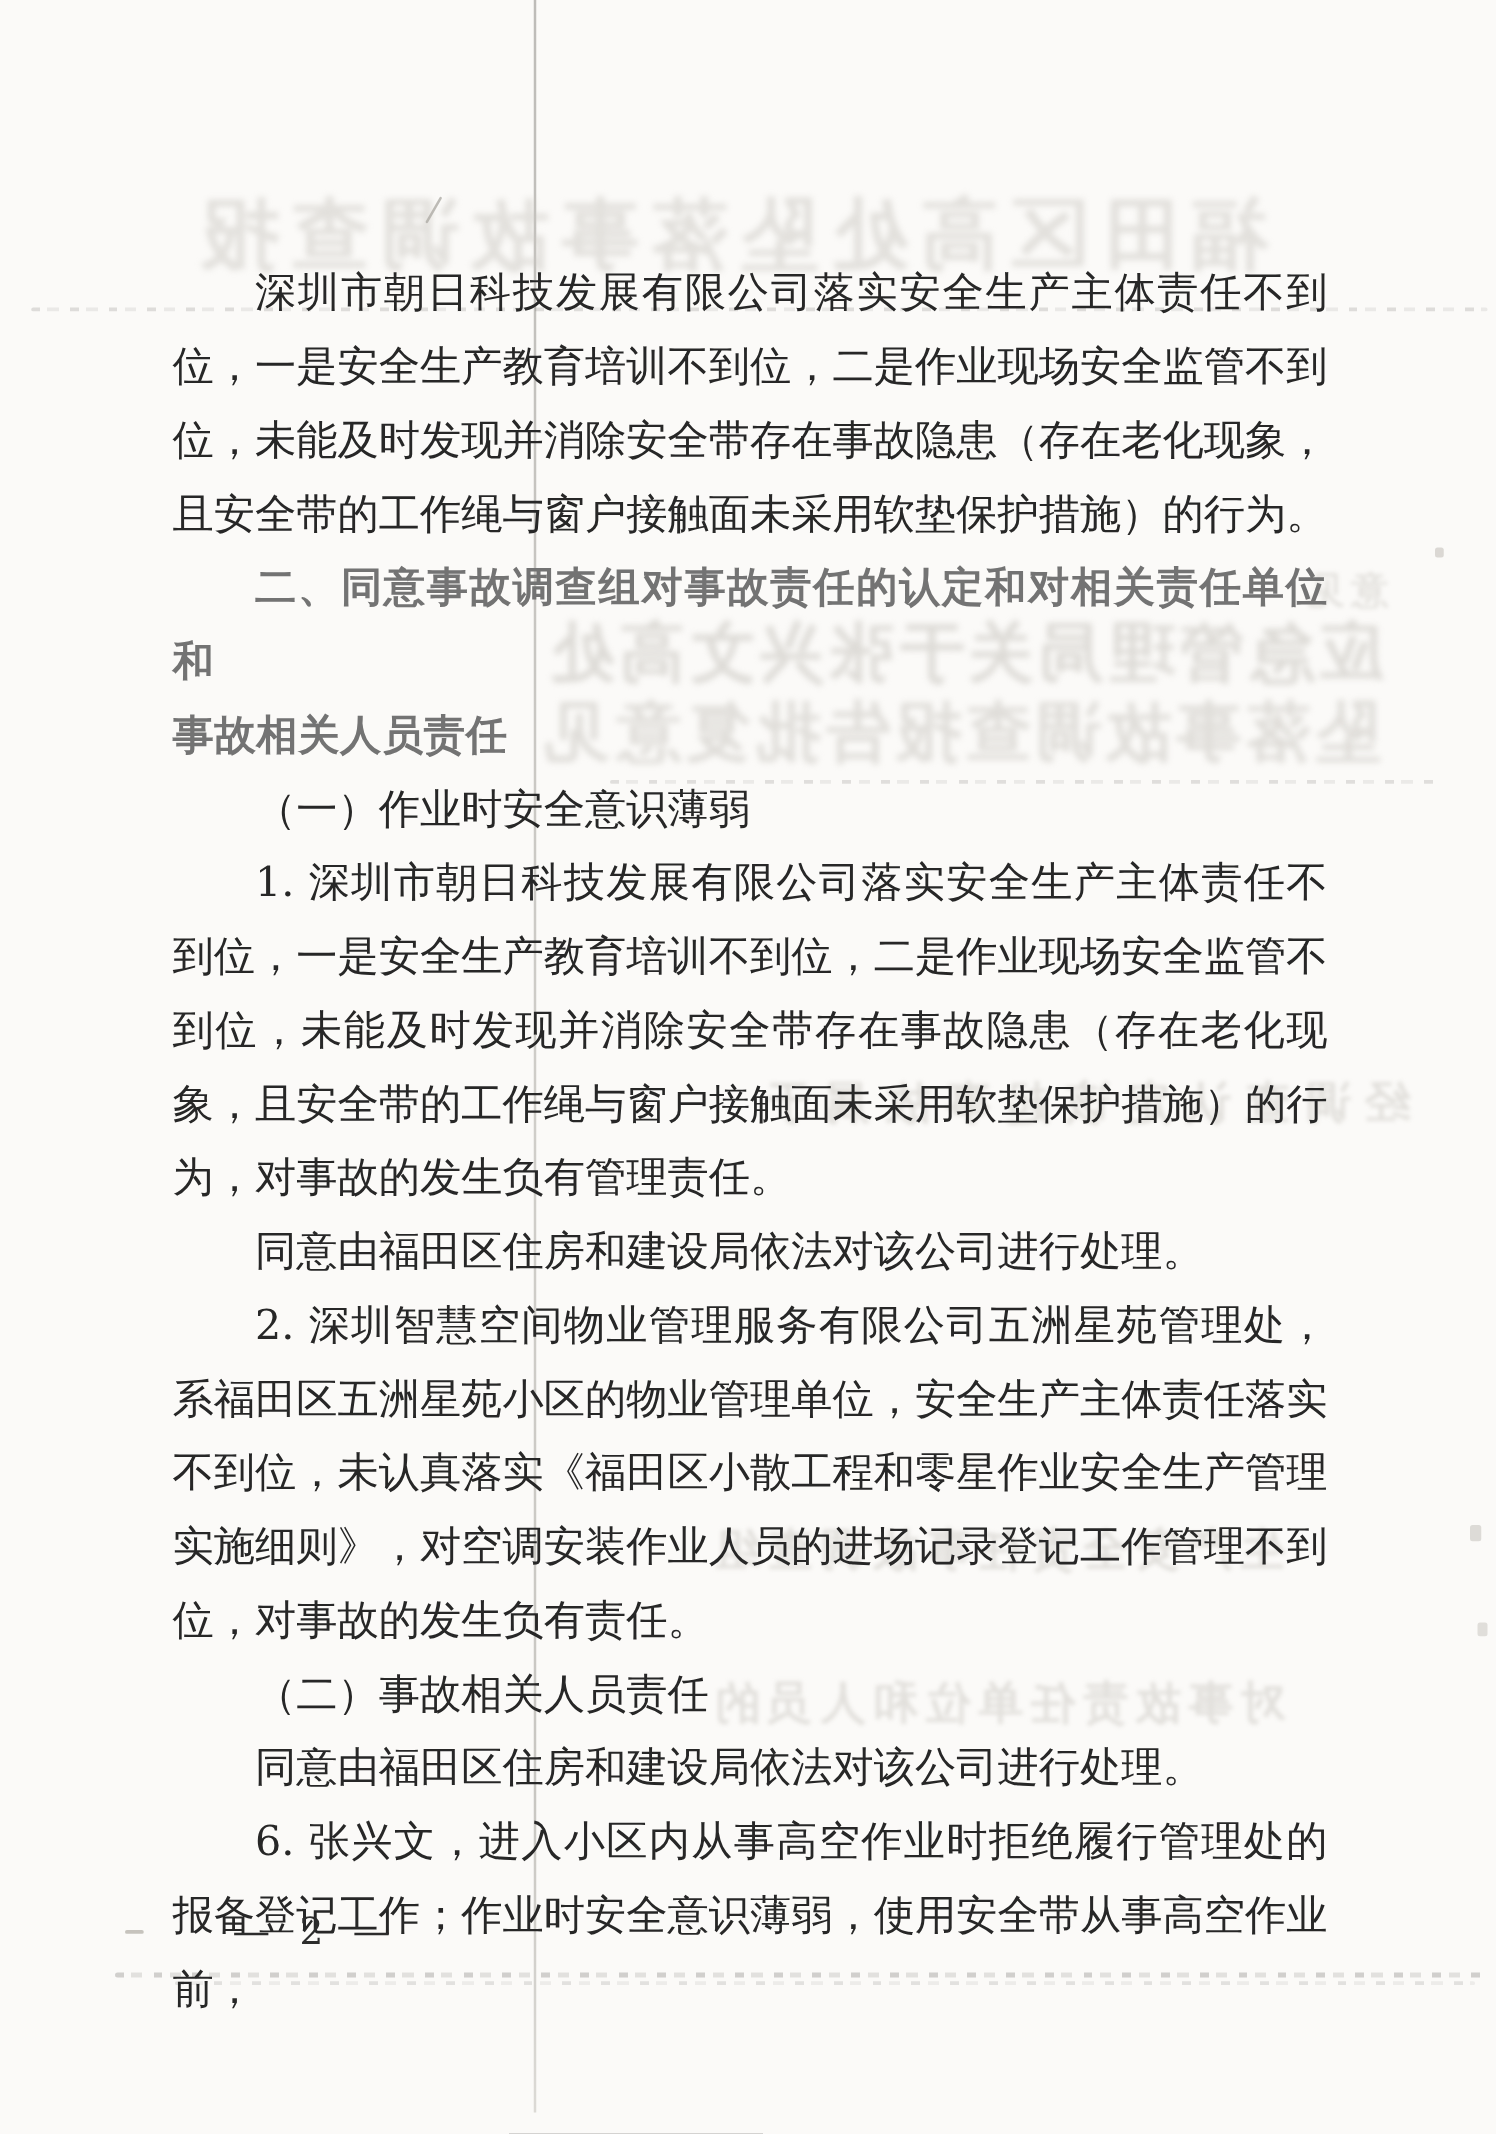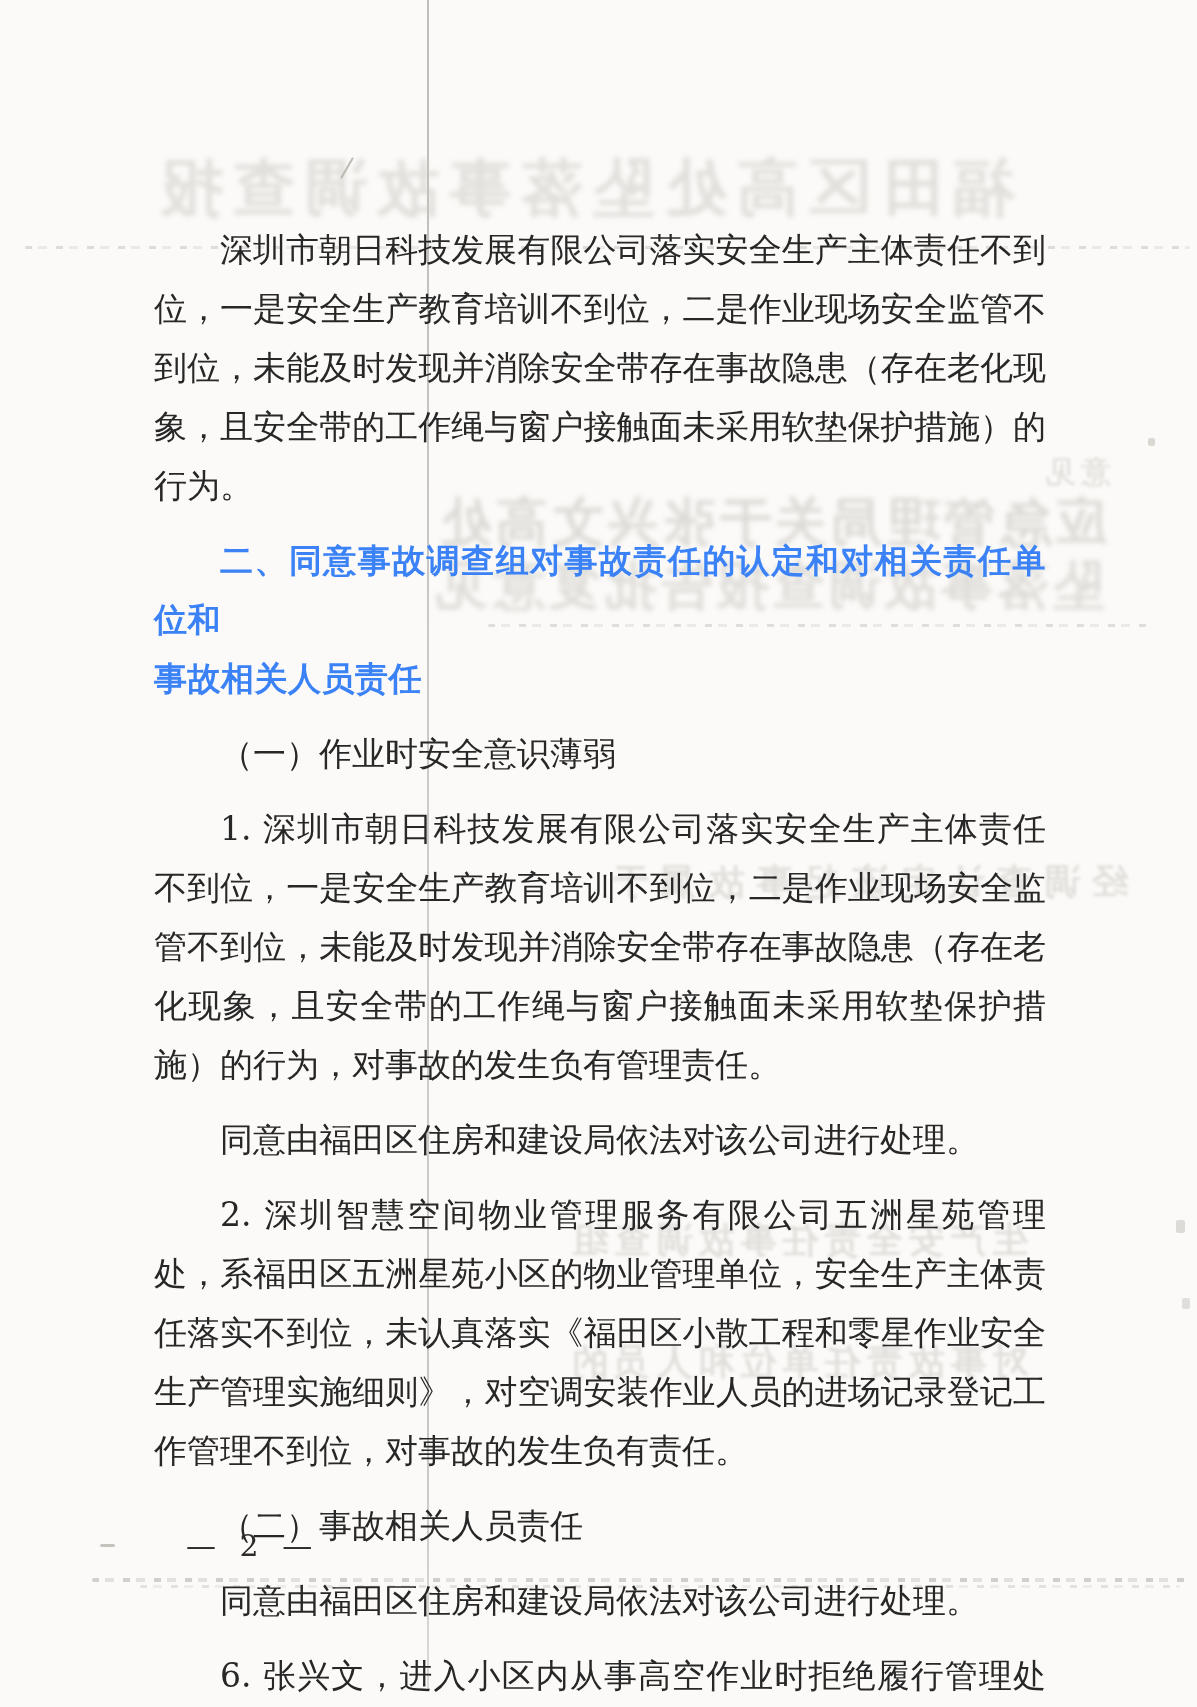--- a/index.html
+++ b/index.html
@@ -52,24 +52,24 @@
   .speck-a{left:100px;top:1544px;width:15px;height:3px;}
   .speck-b{left:1148px;top:438px;width:7px;height:8px;opacity:.6;}
   .speck-c{left:1176px;top:1220px;width:9px;height:13px;opacity:.55;}
   .speck-d{left:1182px;top:1298px;width:8px;height:11px;opacity:.5;}
   
   .content{
     position:absolute;left:138px;top:204px;width:924px;
     font-size:33px;line-height:59px;color:#272727;
     text-align:justify;
   }
-  .content p{margin:16px;padding:0;text-indent:2em;}
+  .content p{margin:0;padding:0;text-indent:2em;}
   .heading{
     font-family:"DejaVu Sans",sans-serif;
-    font-weight:700;color:#3b82f6;
+    font-weight:700;color:#737373;
     letter-spacing:.5px;
   }
   .heading .h-line{display:block;text-indent:0;}
   .heading .h-line.first{text-indent:2em;}
   .page-number{
     position:absolute;left:186px;top:1528px;
     font-size:30px;letter-spacing:7px;color:#2c2c2c;
     font-family:"DejaVu Serif",serif;
   }
 </style>

